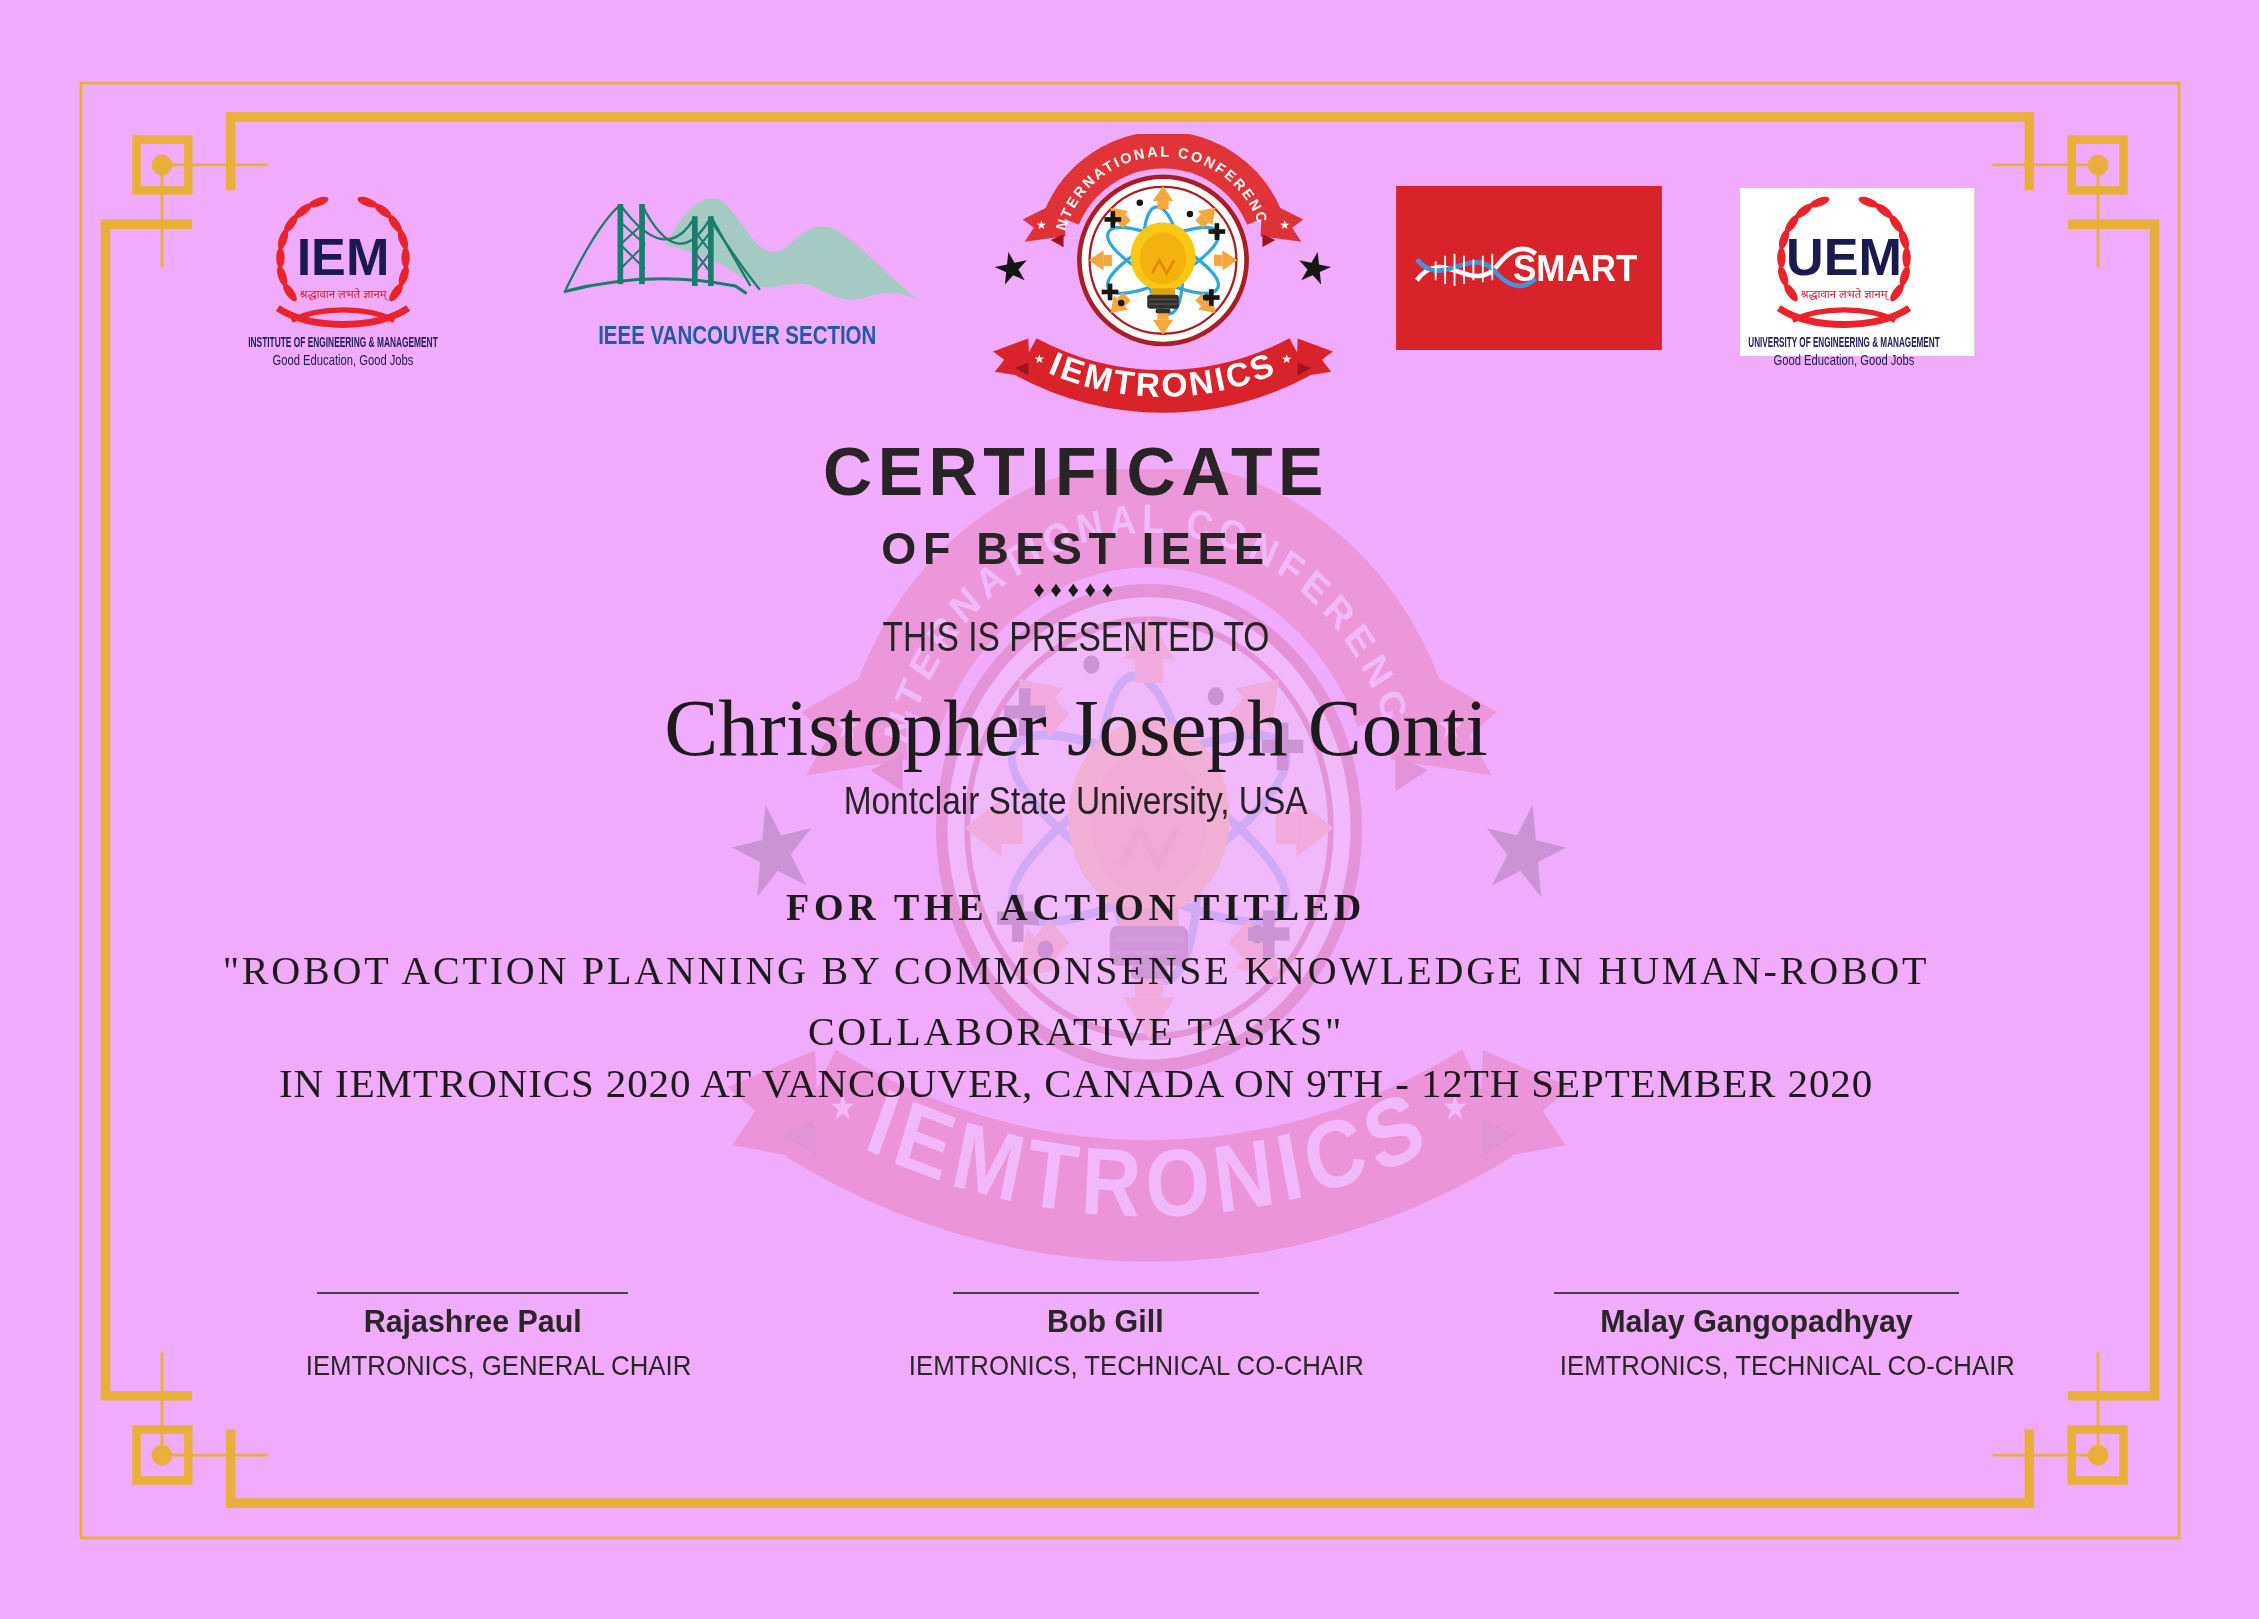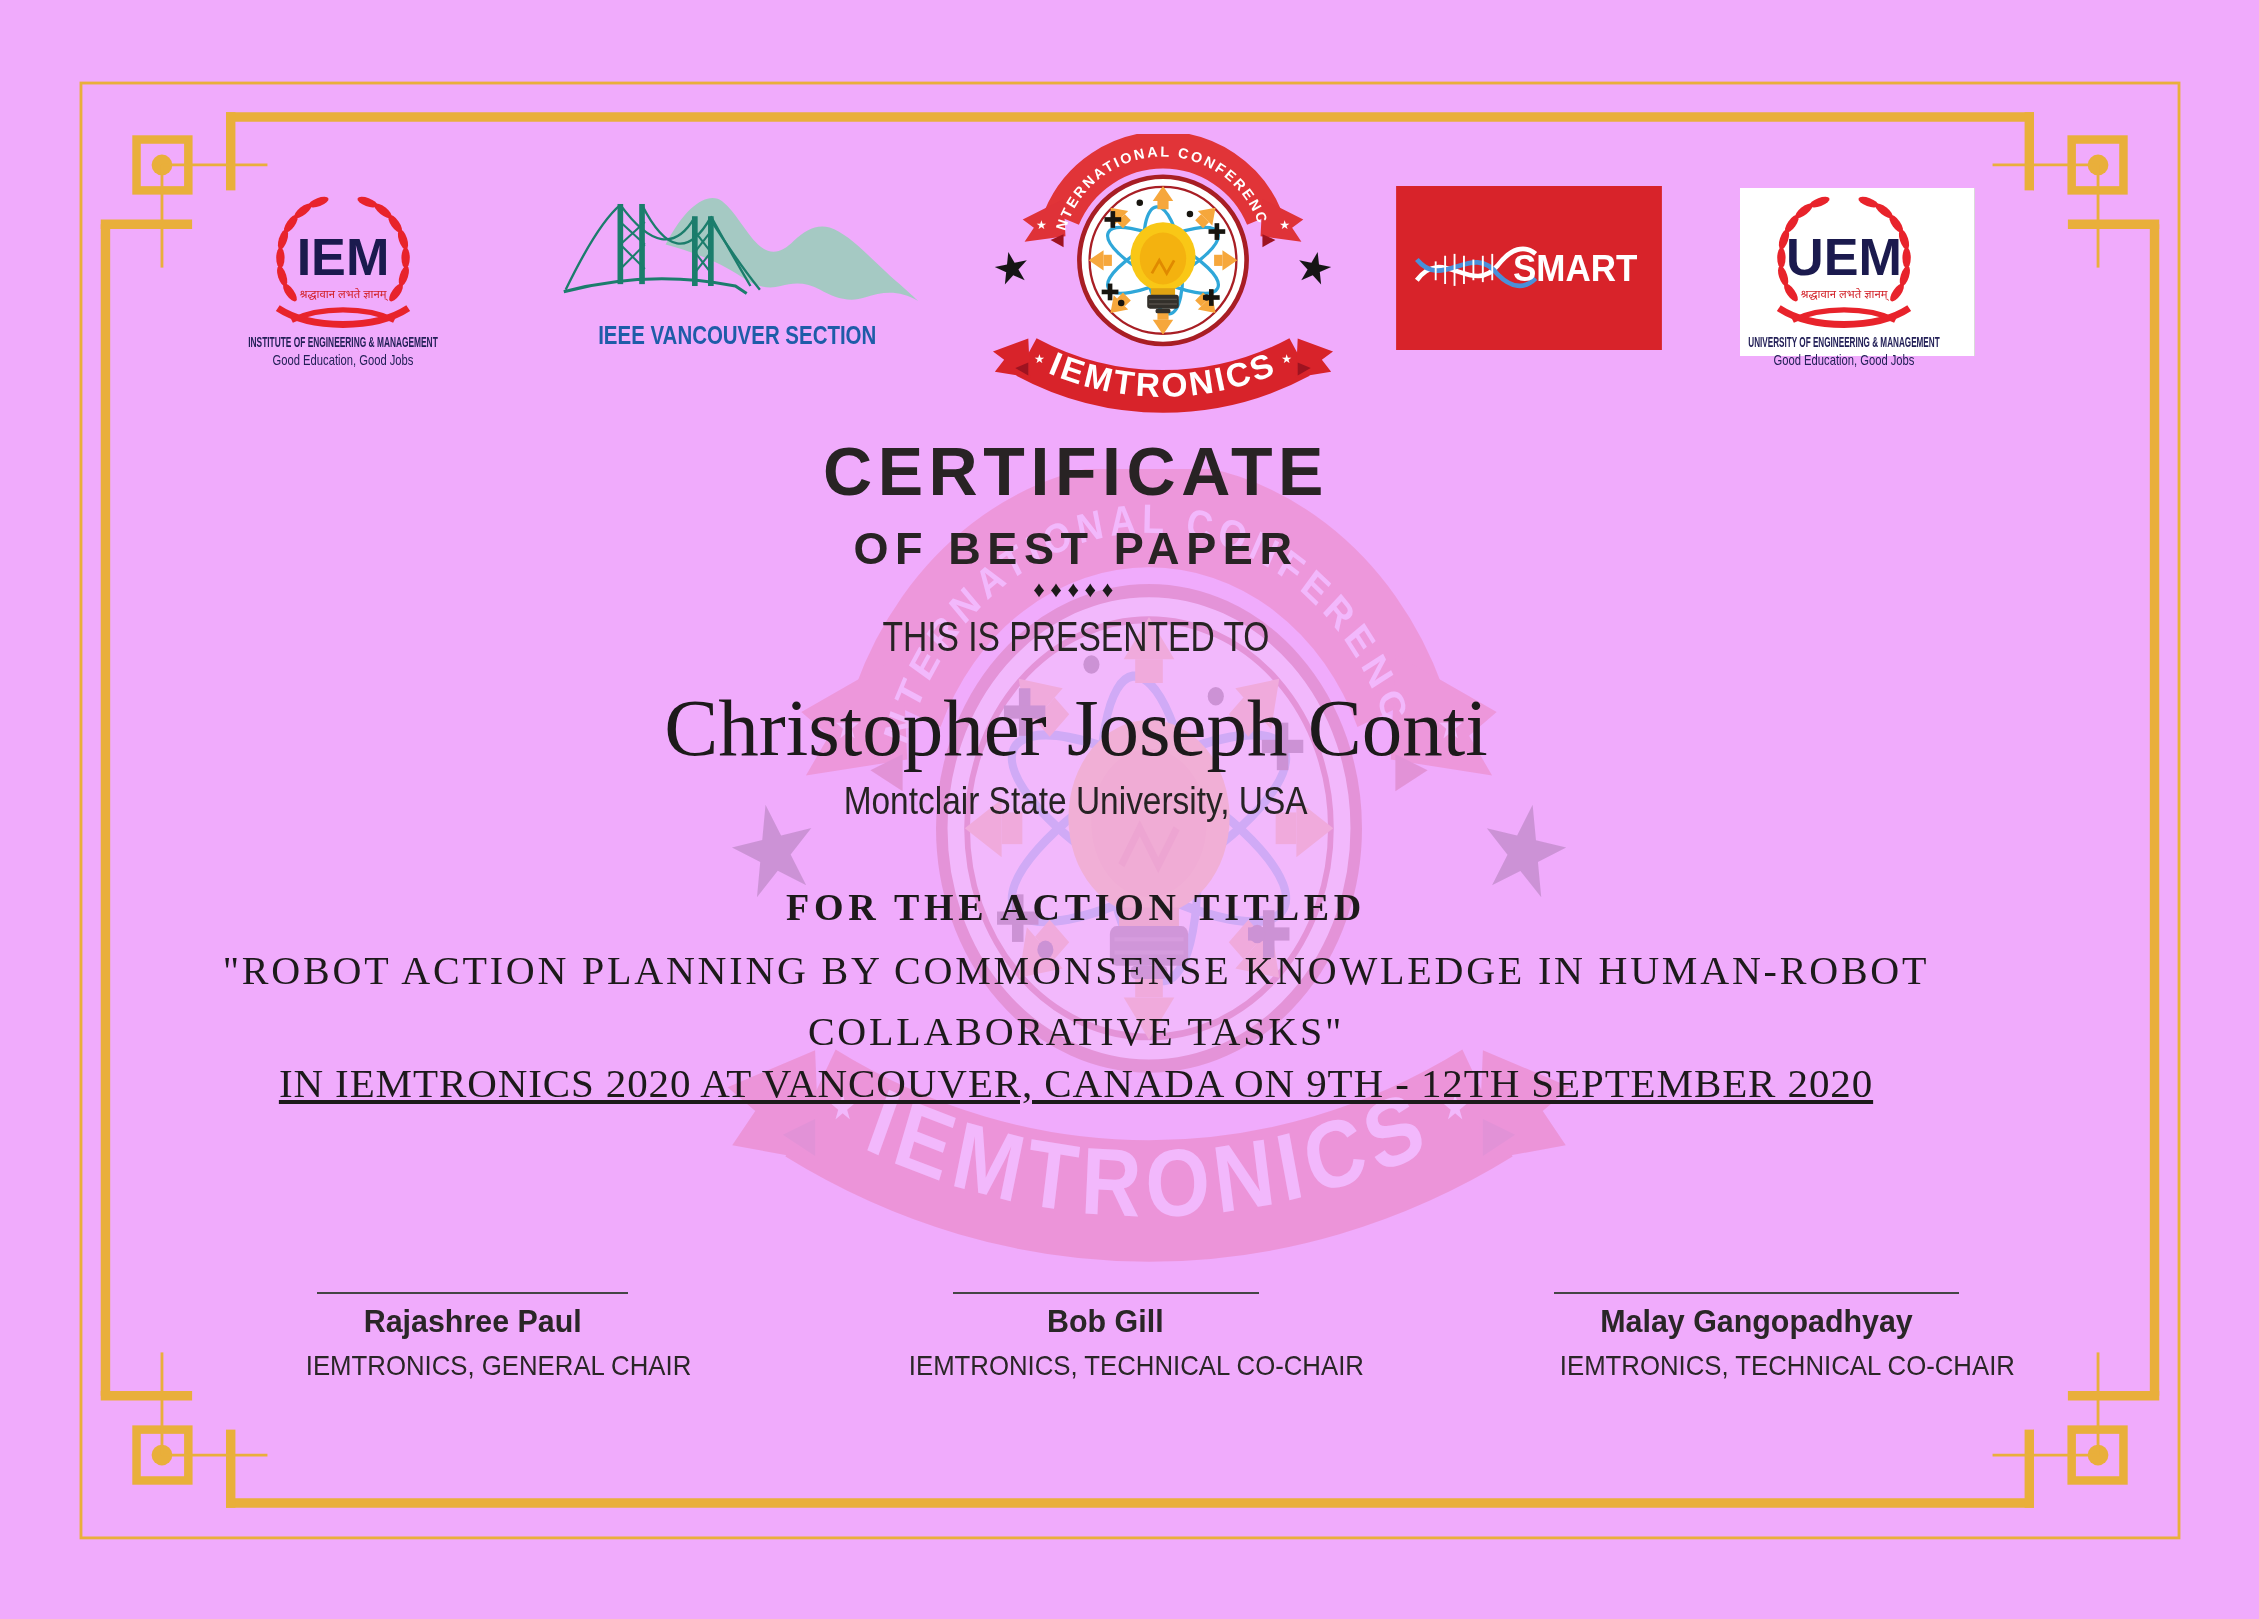--- a/index.html
+++ b/index.html
@@ -29,21 +29,21 @@
   .content>div{margin:0 auto;}
   .cert-title{font-size:68px;font-weight:bold;letter-spacing:5.6px;color:#282324;}
   .cert-sub{font-size:45px;font-weight:bold;letter-spacing:6.6px;margin-top:21px !important;color:#282324;}
   .diamonds{font-size:22.6px;letter-spacing:5.6px;margin-top:7.5px !important;color:#1d1a1b;}
   .presented{font-size:42px;margin-top:15px !important;color:#272324;}
   .name{font-family:"Liberation Serif",serif;font-size:81px;margin-top:30px !important;color:#1d1a1b;}
   .affil{font-size:38px;margin-top:13px !important;color:#272324;}
   .for-label{font-family:"Liberation Serif",serif;font-weight:bold;font-size:38px;letter-spacing:4.7px;margin-top:68px !important;color:#1d1a1b;}
   .ptitle{font-family:"Liberation Serif",serif;font-size:40px;letter-spacing:2.8px;margin-top:24.5px !important;color:#1d1a1b;}
   .ptitle2{margin-top:21px !important;}
-  .venue{font-family:"Liberation Serif",serif;font-size:41px;letter-spacing:0.9px;margin-top:11.3px !important;color:#1d1a1b;text-decoration:underline;}
+  .venue{font-family:"Liberation Serif",serif;font-size:41px;letter-spacing:0.9px;margin-top:11.3px !important;color:#1d1a1b;}
   .sqz80{display:inline-block;transform:scaleX(.80);transform-origin:center;white-space:nowrap;}
   .sqz88{display:inline-block;transform:scaleX(.88);transform-origin:center;white-space:nowrap;}
   .sqz92{display:inline-block;transform:scaleX(.92);transform-origin:center;white-space:nowrap;}
   .sqz95{display:inline-block;transform:scaleX(.95);transform-origin:center;white-space:nowrap;}
 
   
   .sig{position:absolute;top:1292px;text-align:center;z-index:5;line-height:1;}
   .sig-1{left:289px;width:367px;}
   .sig-2{left:889px;width:433px;}
   .sig-3{left:1540px;width:433px;}
@@ -253,21 +253,21 @@
   <svg class="logo logo-uem" width="200" height="183" viewBox="0 0 230 210" font-family="Liberation Sans, sans-serif">
     <use href="#wreath"></use>
     <text x="115" y="100" font-size="60" font-weight="bold" fill="#1B1A4E" text-anchor="middle">UEM</text>
     <text x="115" y="126" font-size="13" fill="#D22027" text-anchor="middle">श्रद्धावान लभते ज्ञानम्</text>
     <text x="115" y="183" font-size="16" font-weight="bold" fill="#232057" text-anchor="middle" textLength="220" lengthAdjust="spacingAndGlyphs">UNIVERSITY OF ENGINEERING &amp; MANAGEMENT</text>
     <text x="115" y="203" font-size="17" fill="#232057" text-anchor="middle" textLength="162" lengthAdjust="spacingAndGlyphs">Good Education, Good Jobs</text>
   </svg>
 
   <div class="content">
     <div class="cert-title">CERTIFICATE</div>
-    <div class="cert-sub">OF BEST PAPER</div>
+    <div class="cert-sub">OF BEST IEEE</div>
     <div class="diamonds">♦♦♦♦♦</div>
     <div class="presented"><span class="sqz80">THIS IS PRESENTED TO</span></div>
     <div class="name">Christopher Joseph Conti</div>
     <div class="affil"><span class="sqz88">Montclair State University, USA</span></div>
     <div class="for-label">FOR THE ACTION TITLED</div>
     <div class="ptitle">"ROBOT ACTION PLANNING BY COMMONSENSE KNOWLEDGE IN HUMAN-ROBOT</div>
     <div class="ptitle ptitle2">COLLABORATIVE TASKS"</div>
     <div class="venue">IN IEMTRONICS 2020 AT VANCOUVER, CANADA ON 9TH - 12TH SEPTEMBER 2020</div>
   </div>
 

